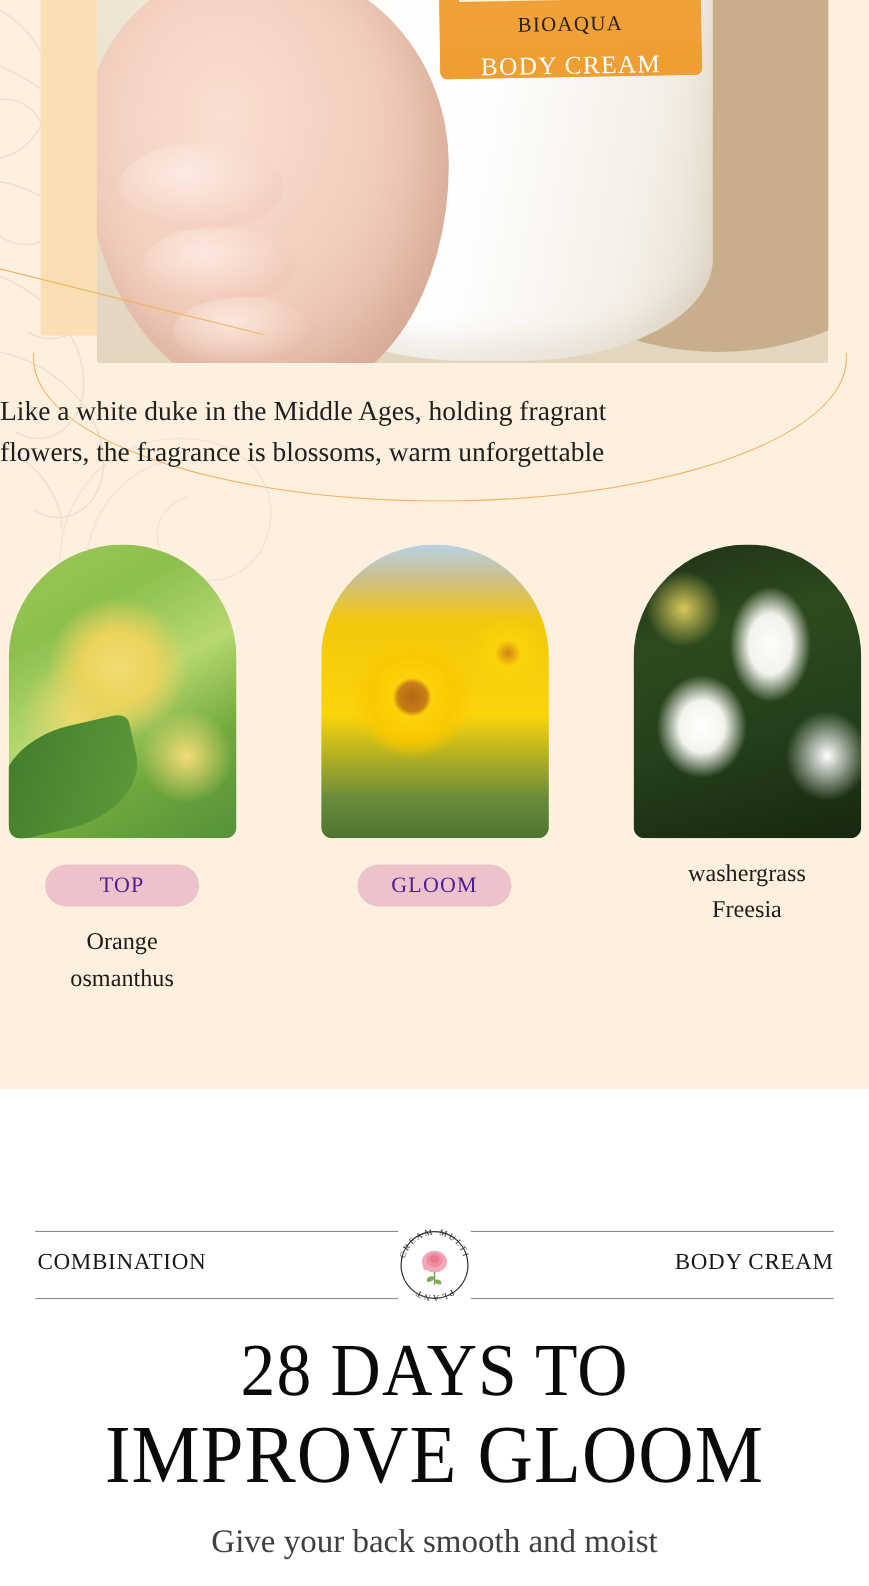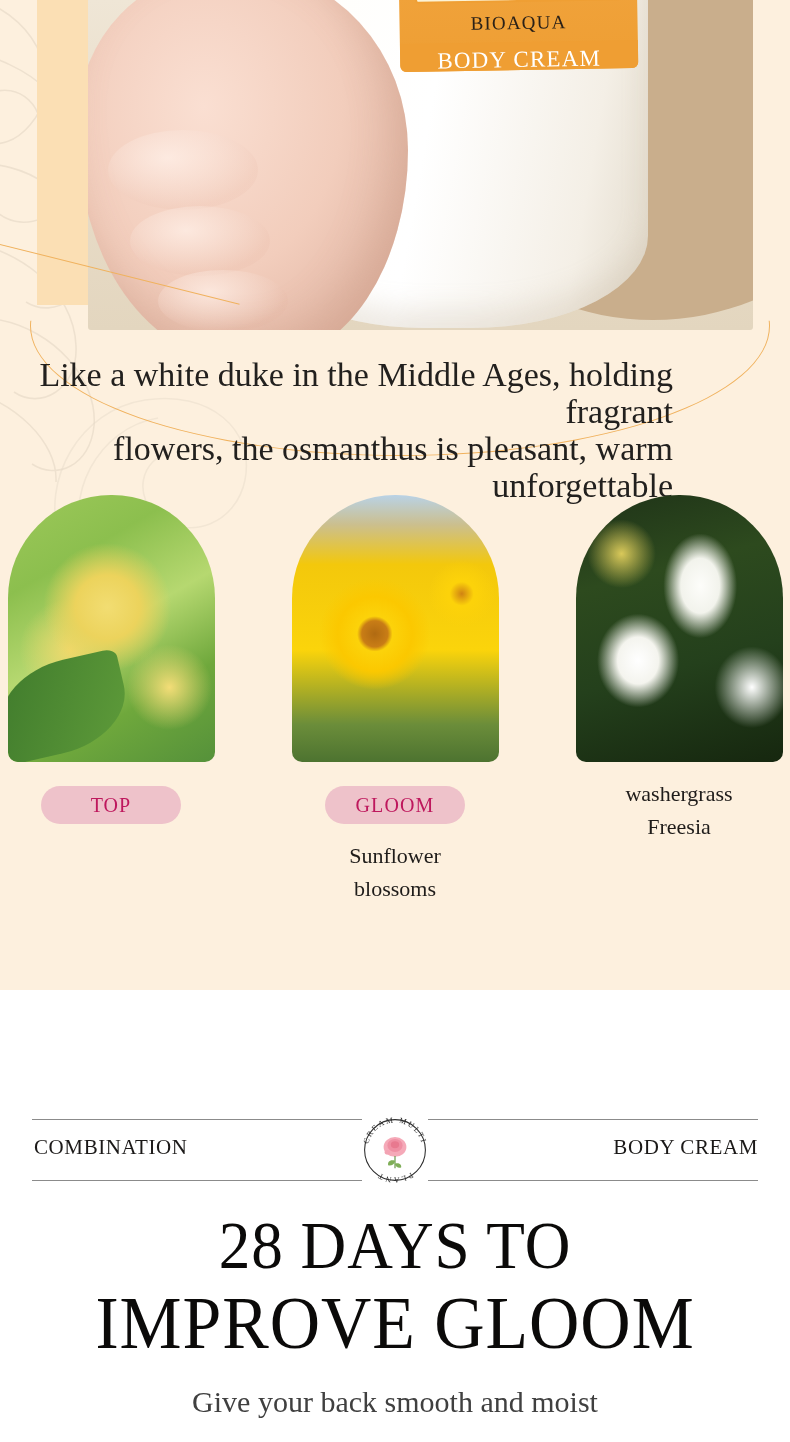--- a/index.html
+++ b/index.html
@@ -172,22 +172,22 @@
     width: 330px; height: 120px;
     border-top: 1.2px solid #f0b25e;
     transform: rotate(14deg);
   }
 
   
   .tagline {
     position: absolute;
     left: 0; top: 356px;
     width: 673px;
-    text-align: right;
-    font-size: 34px;
+    text-align: left;
+    font-size: 25px;
     line-height: 37px;
     color: #22201e;
     font-family: "Liberation Serif", serif;
   }
 
   
   .notes {
     position: absolute;
     left: 0; top: 495px;
     width: 790px;
@@ -239,21 +239,21 @@
   .note-pill {
     margin: 24px auto 0;
     width: 140px; height: 38px;
     background: #eec2ca;
     border-radius: 19px;
     display: flex; align-items: center; justify-content: center;
   }
   .note-pill span {
     font-size: 20px;
     letter-spacing: 1.1px;
-    color: #be185d;
+    color: #4c1d95;
     font-family: "Liberation Serif", serif;
   }
   .note-label {
     margin-top: 15px;
     text-align: center;
     font-size: 22px;
     line-height: 33px;
     color: #1f1c1a;
     font-family: "Liberation Serif", serif;
   }
@@ -392,44 +392,44 @@
         <div class="knuckle" style="left:52px;top:236px;width:140px;height:70px;"></div>
         <div class="knuckle" style="left:80px;top:300px;width:130px;height:62px;"></div>
       </div>
     </div>
 
     <div class="arc-line"></div>
     <div class="arc-line-2"></div>
 
     <div class="tagline">
       <div>Like a white duke in the Middle Ages, holding fragrant</div>
-      <div>flowers, the osmanthus is pleasant, warm unforgettable</div>
+      <div>flowers, the fragrance is blossoms, warm unforgettable</div>
     </div>
 
     <div class="notes">
 
       <div class="note">
         <div class="note-img">
           <div class="img-osmanthus"></div>
         </div>
         <div class="note-pill">
           <span>TOP</span>
         </div>
+        <div class="note-label">
+          <div>Orange</div>
+          <div>osmanthus</div>
+        </div>
       </div>
 
       <div class="note">
         <div class="note-img">
           <div class="img-sunflower"></div>
         </div>
         <div class="note-pill">
           <span>GLOOM</span>
-        </div>
-        <div class="note-label">
-          <div>Sunflower</div>
-          <div>blossoms</div>
         </div>
       </div>
 
       <div class="note">
         <div class="note-img">
           <div class="img-freesia"></div>
         </div>
         <div class="note-label">
           <div>washergrass</div>
           <div>Freesia</div>

